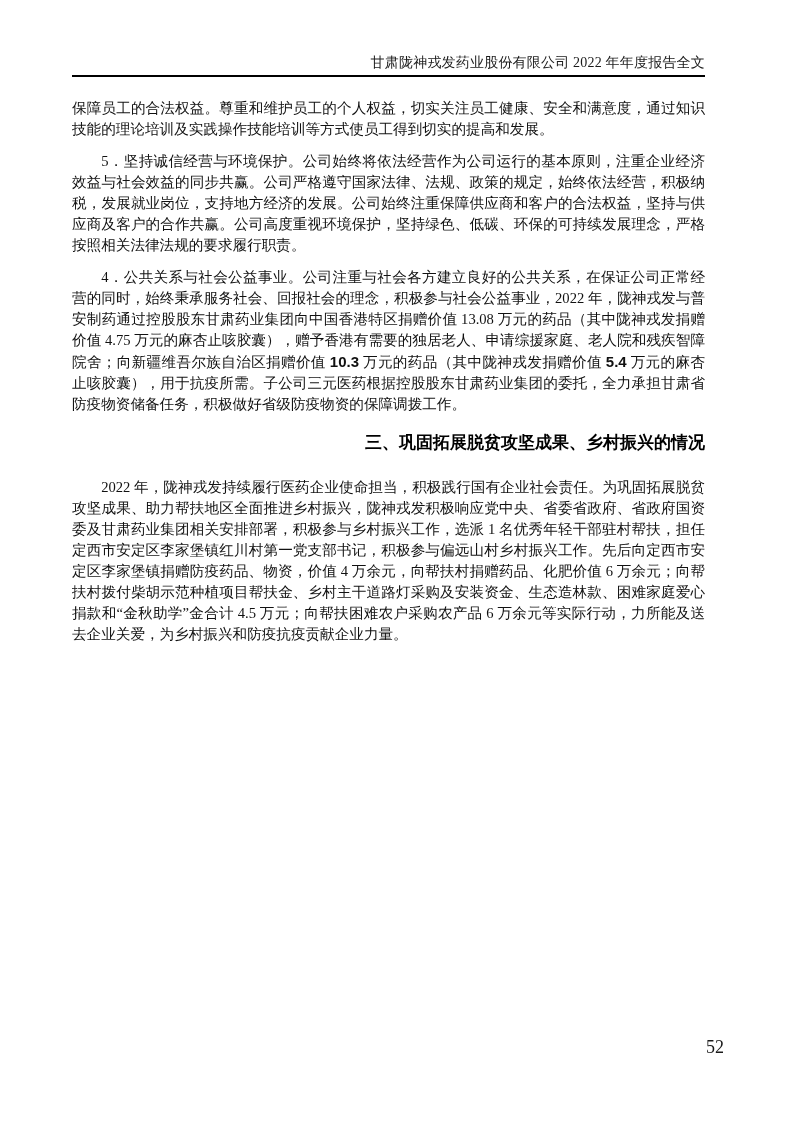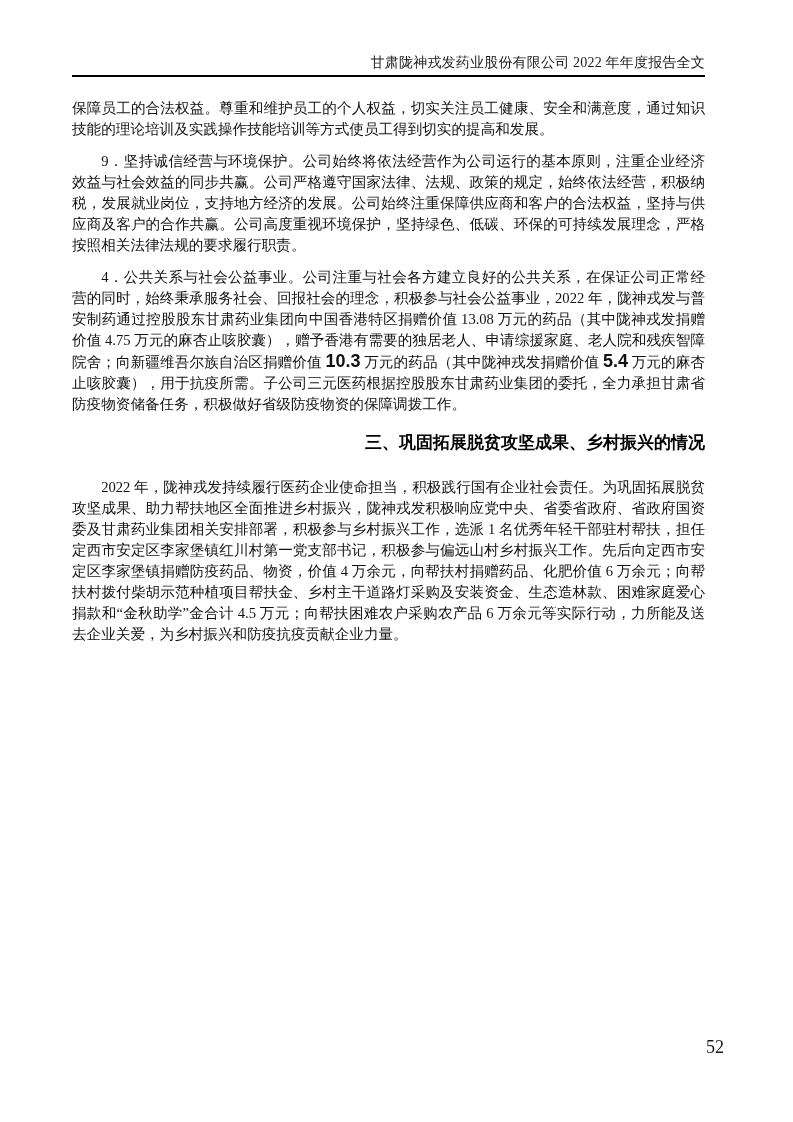--- a/index.html
+++ b/index.html
@@ -49,21 +49,21 @@
     font-weight: bold;
     font-size: 17px;
     line-height: 22px;
     text-align: right;
     margin: 17px 0 23px 0;
     color: #000000;
   }
   .alt-num {
     font-family: "Liberation Sans", "DejaVu Sans", sans-serif;
     font-weight: 600;
-    font-size: 18px;
+    font-size: 15px;
   }
   .page-number {
     position: absolute;
     top: 1037px;
     left: 706px;
     font-size: 18px;
     color: #1a1a1a;
   }
 </style>
 </head>
@@ -73,21 +73,21 @@
 
   <header>
     <div class="page-header-title">甘肃陇神戎发药业股份有限公司 2022 年年度报告全文</div>
     <div class="header-rule"></div>
   </header>
 
   <main class="report-body">
 
     <p class="body-para no-indent">保障员工的合法权益。尊重和维护员工的个人权益，切实关注员工健康、安全和满意度，通过知识技能的理论培训及实践操作技能培训等方式使员工得到切实的提高和发展。</p>
 
-    <p class="body-para">9．坚持诚信经营与环境保护。公司始终将依法经营作为公司运行的基本原则，注重企业经济效益与社会效益的同步共赢。公司严格遵守国家法律、法规、政策的规定，始终依法经营，积极纳税，发展就业岗位，支持地方经济的发展。公司始终注重保障供应商和客户的合法权益，坚持与供应商及客户的合作共赢。公司高度重视环境保护，坚持绿色、低碳、环保的可持续发展理念，严格按照相关法律法规的要求履行职责。</p>
+    <p class="body-para">5．坚持诚信经营与环境保护。公司始终将依法经营作为公司运行的基本原则，注重企业经济效益与社会效益的同步共赢。公司严格遵守国家法律、法规、政策的规定，始终依法经营，积极纳税，发展就业岗位，支持地方经济的发展。公司始终注重保障供应商和客户的合法权益，坚持与供应商及客户的合作共赢。公司高度重视环境保护，坚持绿色、低碳、环保的可持续发展理念，严格按照相关法律法规的要求履行职责。</p>
 
     <p class="body-para"><span>4．公共关系与社会公益事业。公司注重与社会各方建立良好的公共关系，在保证公司正常经营的同时，始终秉承服务社会、回报社会的理念，积极参与社会公益事业，2022 年，陇神戎发与普安制药通过控股股东甘肃药业集团向中国香港特区捐赠价值 13.08 万元的药品（其中陇神戎发捐赠价值 4.75 万元的麻杏止咳胶囊），赠予香港有需要的独居老人、申请综援家庭、老人院和残疾智障院舍；向新疆维吾尔族自治区捐赠价值 </span><span class="alt-num">10.3</span><span> 万元的药品（其中陇神戎发捐赠价值 </span><span class="alt-num">5.4</span><span> 万元的麻杏止咳胶囊），用于抗疫所需。子公司三元医药根据控股股东甘肃药业集团的委托，全力承担甘肃省防疫物资储备任务，积极做好省级防疫物资的保障调拨工作。</span></p>
 
     <h2 class="section-heading">三、巩固拓展脱贫攻坚成果、乡村振兴的情况</h2>
 
     <p class="body-para">2022 年，陇神戎发持续履行医药企业使命担当，积极践行国有企业社会责任。为巩固拓展脱贫攻坚成果、助力帮扶地区全面推进乡村振兴，陇神戎发积极响应党中央、省委省政府、省政府国资委及甘肃药业集团相关安排部署，积极参与乡村振兴工作，选派 1 名优秀年轻干部驻村帮扶，担任定西市安定区李家堡镇红川村第一党支部书记，积极参与偏远山村乡村振兴工作。先后向定西市安定区李家堡镇捐赠防疫药品、物资，价值 4 万余元，向帮扶村捐赠药品、化肥价值 6 万余元；向帮扶村拨付柴胡示范种植项目帮扶金、乡村主干道路灯采购及安装资金、生态造林款、困难家庭爱心捐款和“金秋助学”金合计 4.5 万元；向帮扶困难农户采购农产品 6 万余元等实际行动，力所能及送去企业关爱，为乡村振兴和防疫抗疫贡献企业力量。</p>
 
   </main>
 
   <footer>

